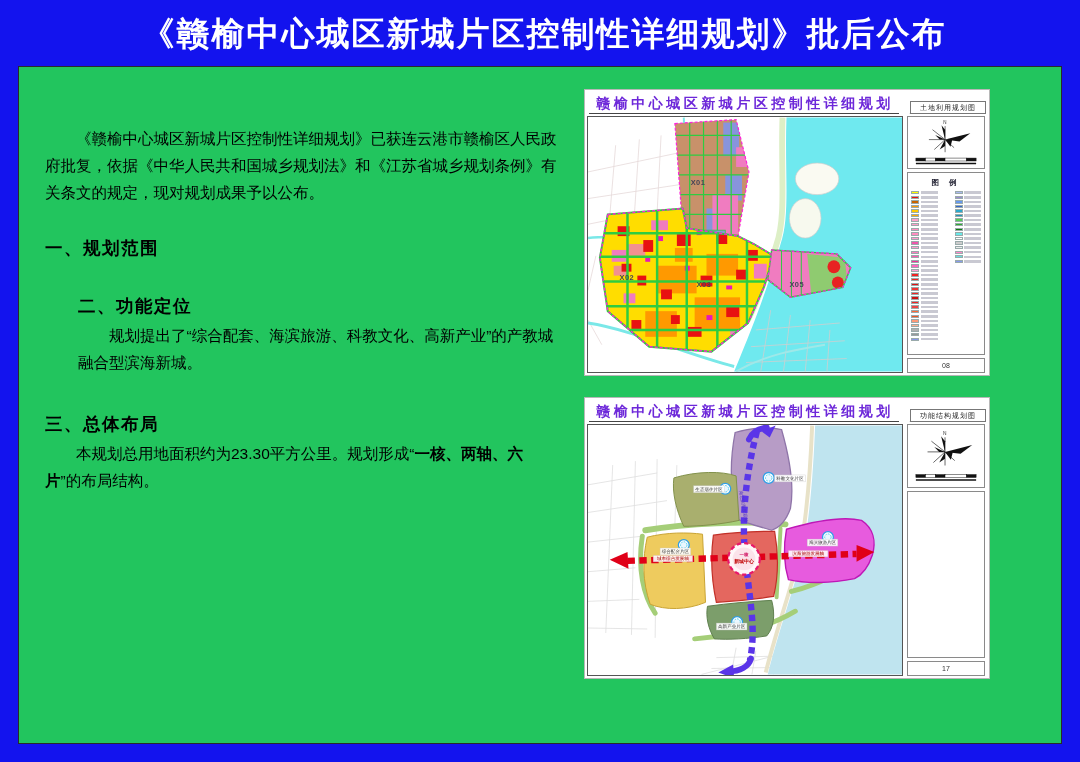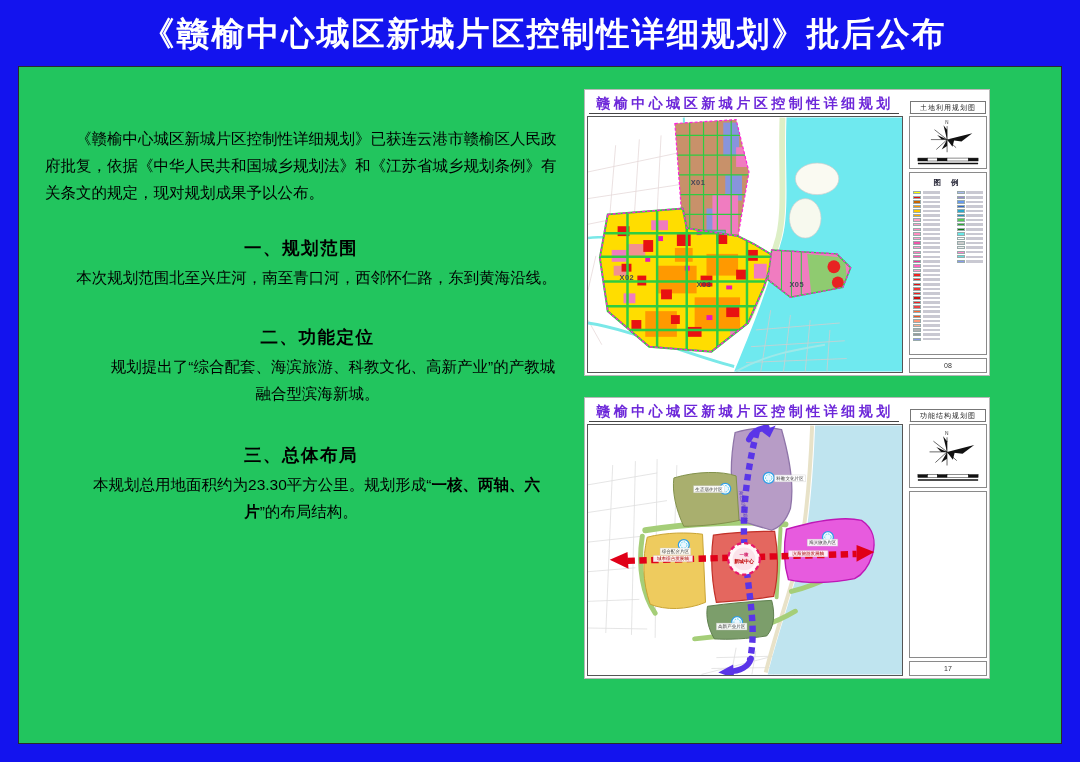--- a/index.html
+++ b/index.html
@@ -14,21 +14,21 @@
     text-align:center; color:#ffffff;
     font-size:33px; font-weight:bold; letter-spacing:2px;
   }
   .panel {
     position:absolute; left:18px; right:18px; top:66px; bottom:18px;
     background:#22c55e; border:1px solid #2a2a2a;
   }
   
   .article { position:absolute; left:26px; top:0; width:512px; color:#000; }
   .intro { margin-top:58px; font-size:15.5px; line-height:27px; text-indent:2em; }
-  .section { margin-top:30px;text-align:center; }
+  .section { margin-top:30px; }
   .sec-h { font-size:17.5px; font-weight:bold; letter-spacing:1.5px; margin-bottom:4px; }
   .sec-b { font-size:15.5px; line-height:27px; text-indent:2em; }
   .sec-b b { font-weight:bold; }
   
   .fig {
     position:absolute; left:584px; width:406px;
     border:1px solid #b8b8b8; background:#fff; padding:2px;
   }
   #fig1 { top:89px; }
   #fig2 { top:397px; }
@@ -40,21 +40,21 @@
   .head-line { position:absolute; left:2px; width:310px; bottom:2px; border-bottom:1.5px solid #444; }
   .head-slash {
     position:absolute; left:317px; bottom:2px; width:10px; height:9px;
     border-right:1px solid #888; transform:skewX(-38deg);
   }
   .tag-box {
     position:absolute; right:1px; bottom:2px; width:76px; height:13px;
     border:1px solid #777; background:#fff;
     font-size:7px; line-height:11px; text-align:center; color:#222; letter-spacing:1px;
   }
-  .fig-body { display:flex; gap:4px;justify-content:space-between; }
+  .fig-body { display:flex; gap:4px; }
   .map-area { width:316px; border:1.5px solid #555; background:#fff; position:relative; overflow:hidden; }
   #fig1 .map-area { height:257px; }
   #fig2 .map-area { height:252px; }
   .map-area svg { display:block; width:100%; height:100%; }
   .sidebar { width:78px; display:flex; flex-direction:column; gap:3px; }
   .sb-box { border:1px solid #8a8a8a; background:#fff; position:relative; overflow:hidden; }
   #fig1 .sb-compass { height:53px; }
   #fig1 .sb-legend  { flex:1; }
   #fig2 .sb-compass { height:64px; }
   #fig2 .sb-mid     { flex:1; }
@@ -73,21 +73,20 @@
 
 <div class="page-title">《赣榆中心城区新城片区控制性详细规划》批后公布</div>
 
 <div class="panel">
 
   <div class="article">
     <p class="intro">《赣榆中心城区新城片区控制性详细规划》已获连云港市赣榆区人民政府批复，依据《中华人民共和国城乡规划法》和《江苏省城乡规划条例》有关条文的规定，现对规划成果予以公布。</p>
 
     <div class="section">
       <div class="sec-h">一、规划范围</div>
-      <p class="sec-b">本次规划范围北至兴庄河，南至青口河，西邻怀仁路，东到黄海沿线。</p>
     </div>
 
     <div class="section" style="margin-top:34px;margin-left:33px;">
       <div class="sec-h">二、功能定位</div>
       <p class="sec-b">规划提出了“综合配套、海滨旅游、科教文化、高新产业”的产教城融合型滨海新城。</p>
     </div>
 
     <div class="section" style="margin-top:36px;">
       <div class="sec-h">三、总体布局</div>
       <p class="sec-b"><span>本规划总用地面积约为23.30平方公里。规划形成“</span><b>一核、两轴、六片</b><span>”的布局结构。</span></p>

